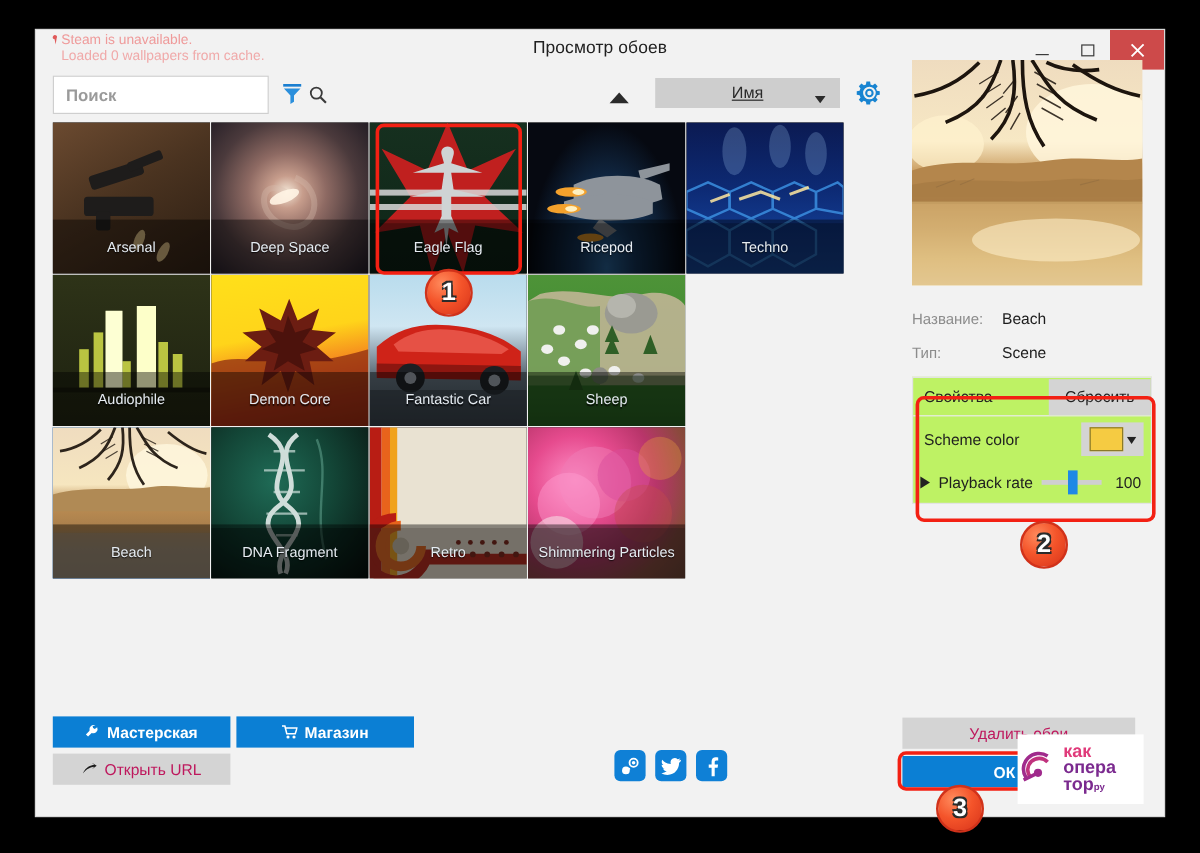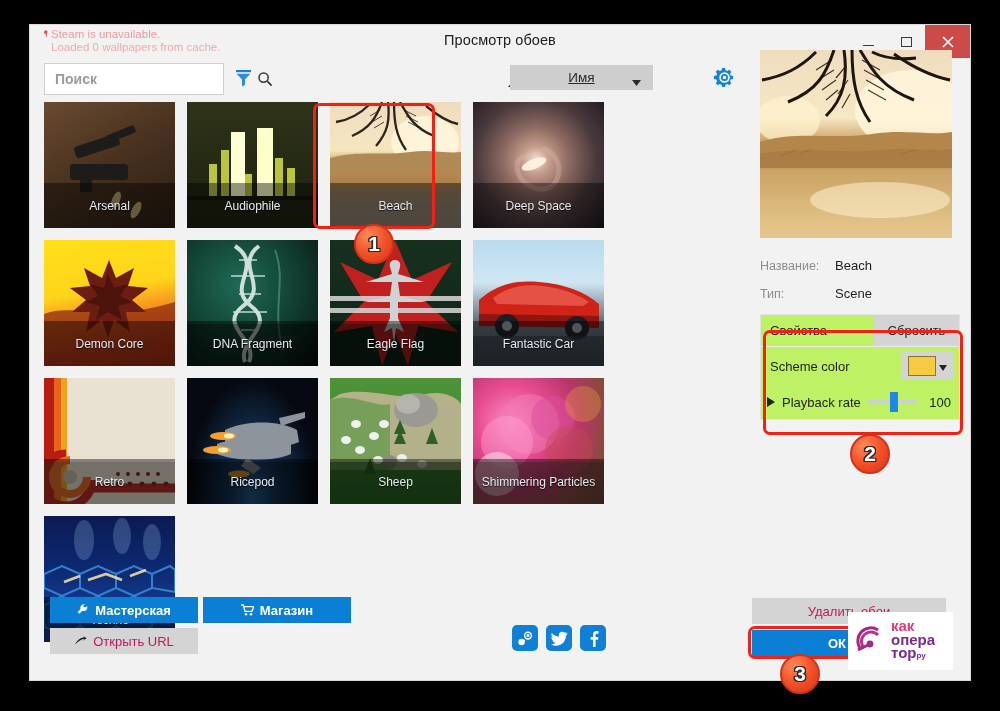--- a/index.html
+++ b/index.html
@@ -52,31 +52,31 @@
   .search-box input {
     border: 0; outline: 0; flex: 1; height: 100%; padding: 0 6px 0 10px;
     font-size: 14px; font-family: "Liberation Sans", sans-serif; color: #333; background: transparent; font-weight: bold;
   }
   .search-box input::placeholder { color: #9a9a9a; }
   .search-ico { width: 28px; height: 100%; display: flex; align-items: center; justify-content: center; }
   .filter-ico { position: absolute; left: 205px; top: 11px; }
 
   .sort-arrow { position: absolute; left: 477px; top: 16px; }
   .sort-select {
-    position: absolute; left: 480px; top: 7px; width: 143px; height: 25px;
+    position: absolute; left: 516px; top: 7px; width: 154px; height: 25px;
     background: #cecece; border: 0; display: flex; align-items: center; justify-content: center;
     font-size: 13.5px; color: #2a2a2a; position: absolute; text-decoration: underline;
   }
   .sort-select .cv { position: absolute; right: 12px; top: 9px; }
   .gear-btn { position: absolute; left: 683px; top: 8px; }
 
   
   .grid {
     position: absolute; left: 14px; top: 77px; width: 700px; height: 410px;
-    display: flex; flex-wrap: wrap; gap: 12px; align-content: flex-start;
+    display: flex; flex-wrap: wrap; gap: 1px; align-content: flex-start; flex-direction: column;
   }
   .tile {
     position: relative; width: 131px; height: 126px; overflow: hidden;
     background: #222; cursor: pointer;
   }
   .tile .art { position: absolute; inset: 0; }
   .tile .cap {
     position: absolute; left: 0; right: 0; bottom: 0; height: 45px;
     background: rgba(0,0,0,.42); color: #e6ecf2; font-size: 12px;
     display: flex; align-items: center; justify-content: center; text-align: center;
@@ -112,21 +112,21 @@
   .slider .knob { position: absolute; left: 44%; top: -8px; width: 8px; height: 20px; background: #1e88e5; }
   .slider-val { font-size: 13px; color: #1f1f1f; min-width: 26px; text-align: right; }
 
   
   .btn {
     border: 0; font-family: "Liberation Sans", sans-serif; font-size: 13px;
     display: inline-flex; align-items: center; justify-content: center; gap: 6px; cursor: pointer;
   }
   .btn-blue { background: #0b7fd4; color: #fff; font-weight: bold; }
   .btn-grey { background: #d4d4d4; color: #be185d; }
-  .bottom-left { position: absolute; left: 20px; top: 572px; }
+  .bottom-left { position: absolute; left: 14px; top: 572px; }
   .brow { display: flex; gap: 5px; margin-bottom: 5px; }
   .bottom-left .btn { width: 148px; height: 26px; }
 
   .socials { position: absolute; left: 482px; top: 600px; display: flex; gap: 8px; }
   .soc { width: 26px; height: 26px; background: #0f80d6; border-radius: 5px; display:flex; align-items:center; justify-content:center; cursor: pointer; }
 
   .del-btn { position: absolute; left: 722px; top: 573px; width: 194px; height: 26px; }
   .ok-btn  { position: absolute; left: 722px; top: 605px; width: 170px; height: 26px; }
 
   
@@ -135,21 +135,21 @@
     position: absolute; width: 40px; height: 40px; border-radius: 50%;
     background: radial-gradient(circle at 34% 28%, #ff8a5c 0%, #f4542a 46%, #d7331a 100%);
     border: 2px solid #d1321a; color: #fff; font-size: 21px; font-weight: bold;
     display: flex; align-items: center; justify-content: center; z-index: 21;
     text-shadow: -1.3px -1.3px 0 #2b2b2b, 1.3px -1.3px 0 #2b2b2b, -1.3px 1.3px 0 #2b2b2b, 1.3px 1.3px 0 #2b2b2b;
     font-family: "Liberation Sans", sans-serif;
   }
   
   .wm {
     position: absolute; left: 848px; top: 612px; width: 105px; height: 58px;
-    background: #fff; z-index: 30; display: flex; align-items: center; gap: 3px; padding-left: 6px;
+    background: #fff; z-index: 30; display: flex; align-items: center; gap: 3px; padding-left: 1px;
   }
   .wm-txt { line-height: 13.5px; font-size: 15px; font-weight: bold; font-family: "Liberation Sans", sans-serif; }
   .wm-kak { color: #e03a7a; } .wm-op { color: #7b2a8f; } .wm-top { color: #7b2a8f; }
   .wm-ru { font-size: 8px; color: #7b2a8f; }
 </style>
 </head>
 <body>
 
 <div id="root">
   <div class="window">

